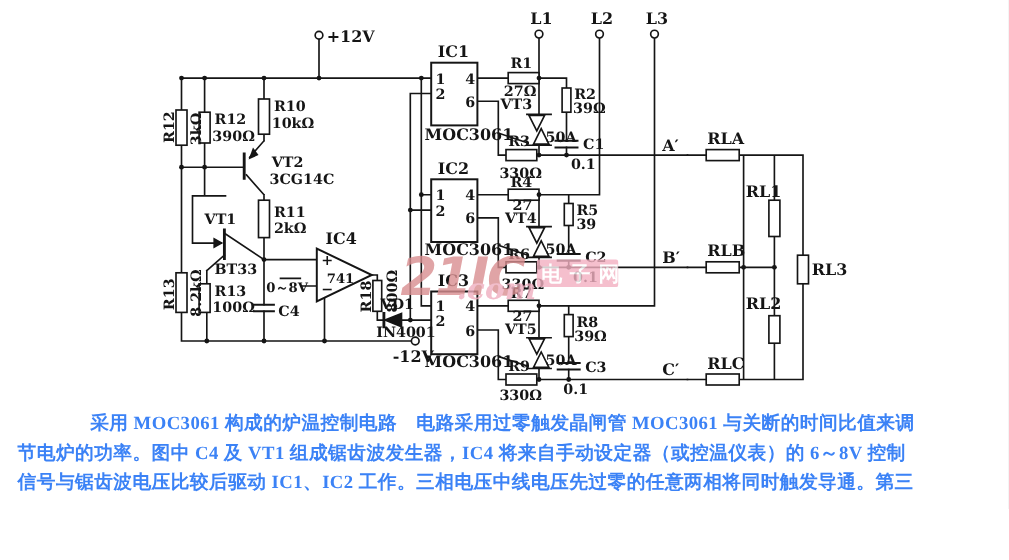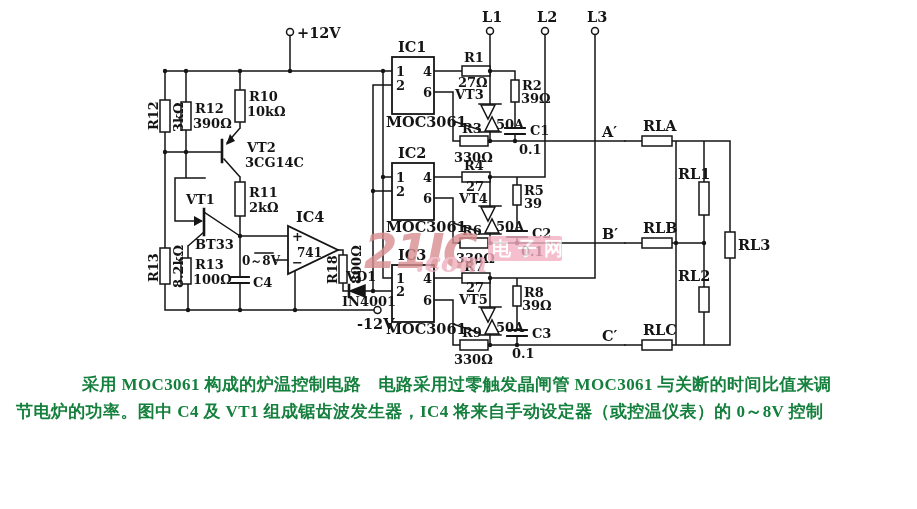--- a/index.html
+++ b/index.html
@@ -8,21 +8,21 @@
   svg{position:absolute;left:0;top:0;}
   svg text{fill:#151515;font-family:"DejaVu Serif",serif;font-weight:bold;}
   .lbl{font-size:13px;}
   .lbl-sm{font-size:12px;}
   .lbl-big{font-size:14.5px;}
   .pin{font-size:13px;}
   .wm-big{font-size:48px;font-style:italic;fill:#d98e90;font-family:"DejaVu Sans",sans-serif;letter-spacing:-2px;}
   .wm-cn{font-size:19px;fill:#ffffff;font-family:"DejaVu Sans",sans-serif;letter-spacing:7px;}
   .wm-com{font-size:27px;font-style:italic;fill:#f0afc0;font-family:"DejaVu Serif",serif;}
   .caption{position:absolute;left:0;top:371px;width:917px;padding:0 10px 0 16px;box-sizing:border-box;}
-  .caption p{margin:0;font-size:17px;line-height:27px;font-weight:bold;color:#15803d;
+  .caption p{margin:0;font-size:17px;line-height:27px;font-weight:bold;color:#3b82f6;
              letter-spacing:0.4px;white-space:nowrap;}
   .caption p.first{text-indent:66px;}
 </style>
 </head>
 <body>
 
 <div class="screen">
 
 <svg width="917" height="368" viewBox="0 0 917 368">
   <g stroke="#151515" stroke-width="1.5" fill="none" stroke-linecap="square">
@@ -231,16 +231,17 @@
   <g opacity="0.8">
     <text class="wm-big" x="364" y="268">21IC</text>
     <rect x="488" y="236" width="74" height="25" rx="2" fill="#f3b0c1"></rect>
     <text class="wm-cn" x="492" y="255">电子网</text>
     <text class="wm-com" x="415" y="272">.com</text>
   </g>
 </svg>
 
 <div class="caption">
   <p class="first">采用 MOC3061 构成的炉温控制电路　电路采用过零触发晶闸管 MOC3061 与关断的时间比值来调</p>
-  <p>节电炉的功率。图中 C4 及 VT1 组成锯齿波发生器，IC4 将来自手动设定器（或控温仪表）的 0～8V 控制</p>
+  <p>节电炉的功率。图中 C4 及 VT1 组成锯齿波发生器，IC4 将来自手动设定器（或控温仪表）的 6～8V 控制</p>
+  <p>信号与锯齿波电压比较后驱动 IC1、IC2 工作。三相电压中线电压先过零的任意两相将同时触发导通。第三</p>
 </div>
 
 </div>
 
 </body></html>

